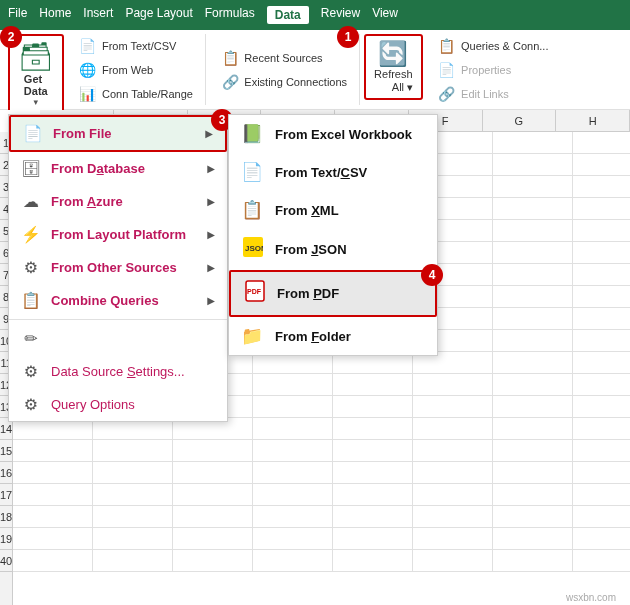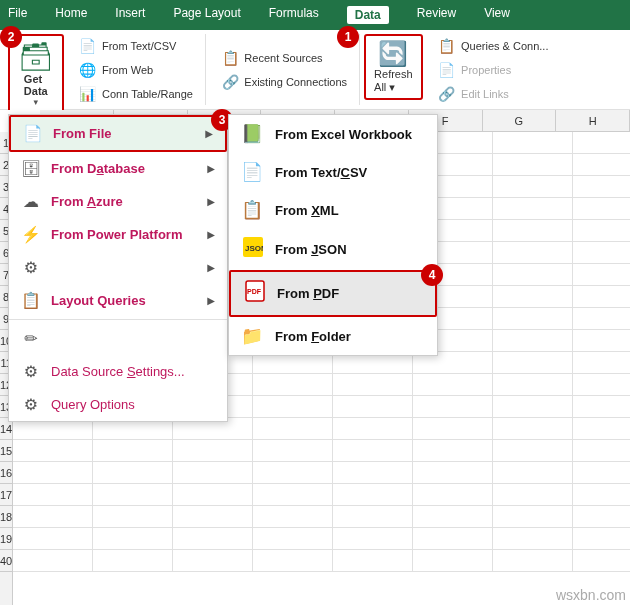--- a/index.html
+++ b/index.html
@@ -9,21 +9,21 @@
     .title-bar {
       background: #217346;
       color: white;
       height: 30px;
       display: flex;
       align-items: center;
       padding: 0 8px;
       font-size: 12px;
       gap: 16px;
     }
-    .title-bar-menu { display: flex; gap: 28px; justify-content: center; }
+    .title-bar-menu { display: flex; gap: 12px; justify-content: center; }
     .title-bar-menu span { cursor: pointer; font-size: 12px; }
     .title-bar-menu span.data-tab {
       background: #fff;
       color: #217346;
       padding: 2px 8px;
       border-radius: 2px;
       font-weight: 600;
     }
 
     
@@ -88,21 +88,21 @@
       align-items: center;
       justify-content: center;
       border: 2px solid #cc0000;
       border-radius: 3px;
       padding: 4px 8px;
       cursor: pointer;
       background: #fff;
       min-width: 52px;
     }
     .refresh-btn .icon { font-size: 24px; color: #217346; }
-    .refresh-btn .label { font-size: 11px; color: #333; line-height: 1.2; text-align: left; }
+    .refresh-btn .label { font-size: 11px; color: #333; line-height: 1.2; text-align: right; }
 
     .ribbon-item-grayed { color: #aaa !important; }
     .ribbon-item-grayed .item-icon { color: #aaa !important; }
 
     
     .ribbon-group-right {
       display: flex;
       flex-direction: column;
       gap: 4px;
       justify-content: center;
@@ -231,22 +231,22 @@
       color: white;
       font-size: 12px;
       font-weight: bold;
       position: absolute;
     }
 
     
     .watermark {
       position: absolute;
       bottom: 2px;
-      right: 4px;
-      font-size: 14px;
+      right: 14px;
+      font-size: 10px;
       color: #aaa;
     }
   </style>
 </head>
 <body>
 
 <div class="title-bar">
   <div class="title-bar-menu">
     <span>File</span>
     <span>Home</span>
@@ -540,30 +540,31 @@
       <span class="m-label"><b>From D<span style="text-decoration:underline">a</span>tabase</b></span>
       <span class="m-arrow">▶</span>
     </div>
     <div class="menu-item">
       <span class="m-icon">☁</span>
       <span class="m-label"><b>From <span style="text-decoration:underline">A</span>zure</b></span>
       <span class="m-arrow">▶</span>
     </div>
     <div class="menu-item">
       <span class="m-icon">⚡</span>
-      <span class="m-label"><b>From Power Platform</b></span>
+      <span class="m-label"><b>From Layout Platform</b></span>
       <span class="m-arrow">▶</span>
     </div>
     <div class="menu-item">
       <span class="m-icon">⚙</span>
+      <span class="m-label"><b>From Other Sources</b></span>
       <span class="m-arrow">▶</span>
     </div>
     <div class="menu-item">
       <span class="m-icon">📋</span>
-      <span class="m-label"><b>Layout Queries</b></span>
+      <span class="m-label"><b>Combine Queries</b></span>
       <span class="m-arrow">▶</span>
     </div>
     <div class="menu-divider"></div>
     <div class="menu-item">
       <span class="m-icon">✏</span>
     </div>
     <div class="menu-item">
       <span class="m-icon">⚙</span>
       <span class="m-label" style="font-weight:normal;">Data Source <span style="text-decoration:underline">S</span>ettings...</span>
     </div>

